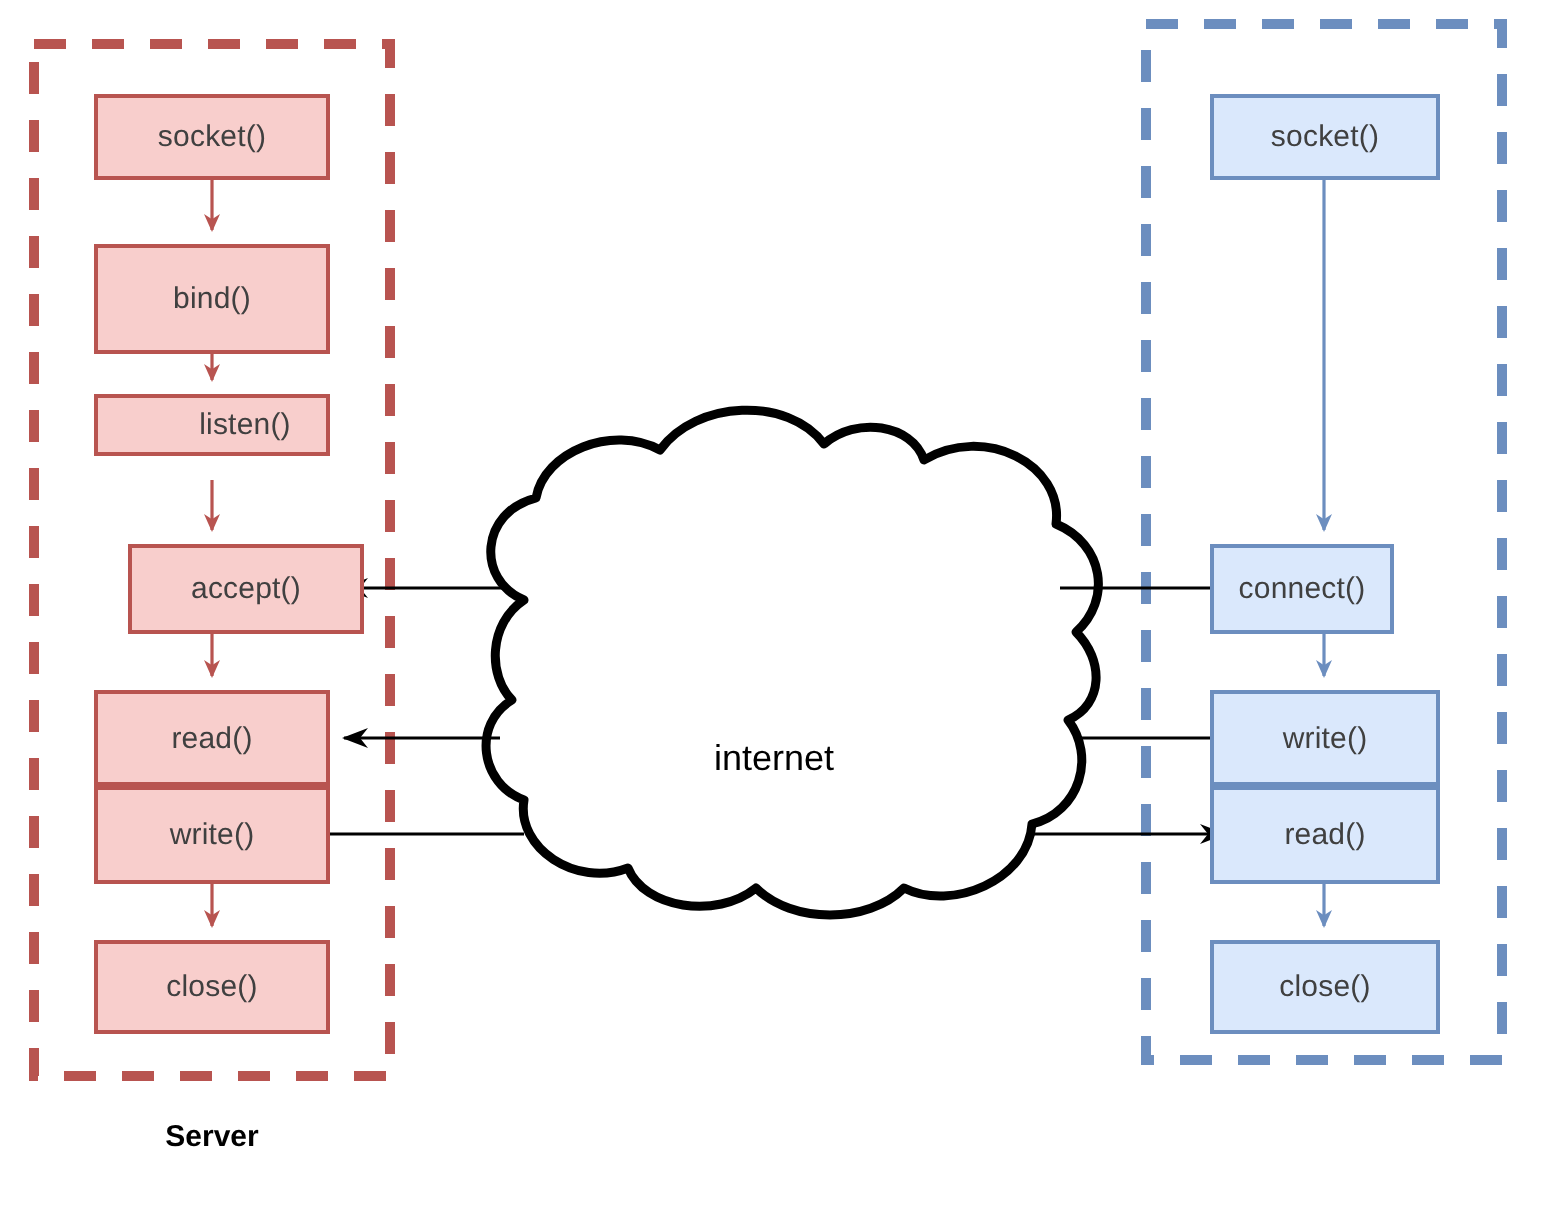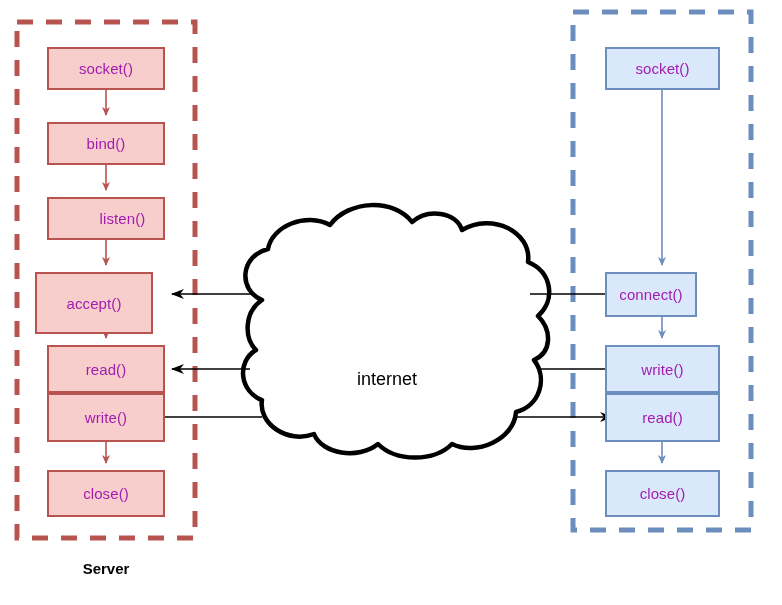--- a/index.html
+++ b/index.html
@@ -25,21 +25,21 @@
     width: 782px;
     height: 605px;
   }
   .node-box {
     position: absolute;
     box-sizing: border-box;
     display: flex;
     align-items: center;
     justify-content: center;
     font-size: 15px;
-    color: #a21caf;
+    color: #404040;
     line-height: 1;
     letter-spacing: 0.1px;
   }
   .server-box {
     background: #f8cecc;
     border: 2px solid #b85450;
   }
   .client-box {
     background: #dae8fc;
     border: 2px solid #6c8ebf;
@@ -116,27 +116,27 @@
 
     <line x1="165" y1="417" x2="262" y2="417" stroke="#000000" stroke-width="1.6"></line>
     <line x1="516" y1="417" x2="612" y2="417" stroke="#000000" stroke-width="1.6" marker-end="url(#arrow-black)"></line>
   </svg>
 
   <div class="cloud-label" style="left:307px; top:333px; width:160px;margin-top:36px;">internet</div>
 
   <div class="node-box server-box" style="left:47px; top:47px; width:118px; height:43px;">
     <span>socket()</span>
   </div>
-  <div class="node-box server-box" style="left:47px; top:122px; width:118px; height:43px;">
+  <div class="node-box server-box" style="left:47px; top:122px; width:118px; height:55px;">
     <span>bind()</span>
   </div>
-  <div class="node-box server-box" style="left:47px; top:197px; width:118px; height:43px;padding-left:33px;">
+  <div class="node-box server-box" style="left:47px; top:197px; width:118px; height:31px;padding-left:33px;">
     <span>listen()</span>
   </div>
-  <div class="node-box server-box" style="left:35px; top:272px; width:118px; height:62px;">
+  <div class="node-box server-box" style="left:64px; top:272px; width:118px; height:45px;">
     <span>accept()</span>
   </div>
   <div class="node-box server-box" style="left:47px; top:345px; width:118px; height:48px;">
     <span>read()</span>
   </div>
   <div class="node-box server-box" style="left:47px; top:393px; width:118px; height:49px;">
     <span>write()</span>
   </div>
   <div class="node-box server-box" style="left:47px; top:470px; width:118px; height:47px;">
     <span>close()</span>

